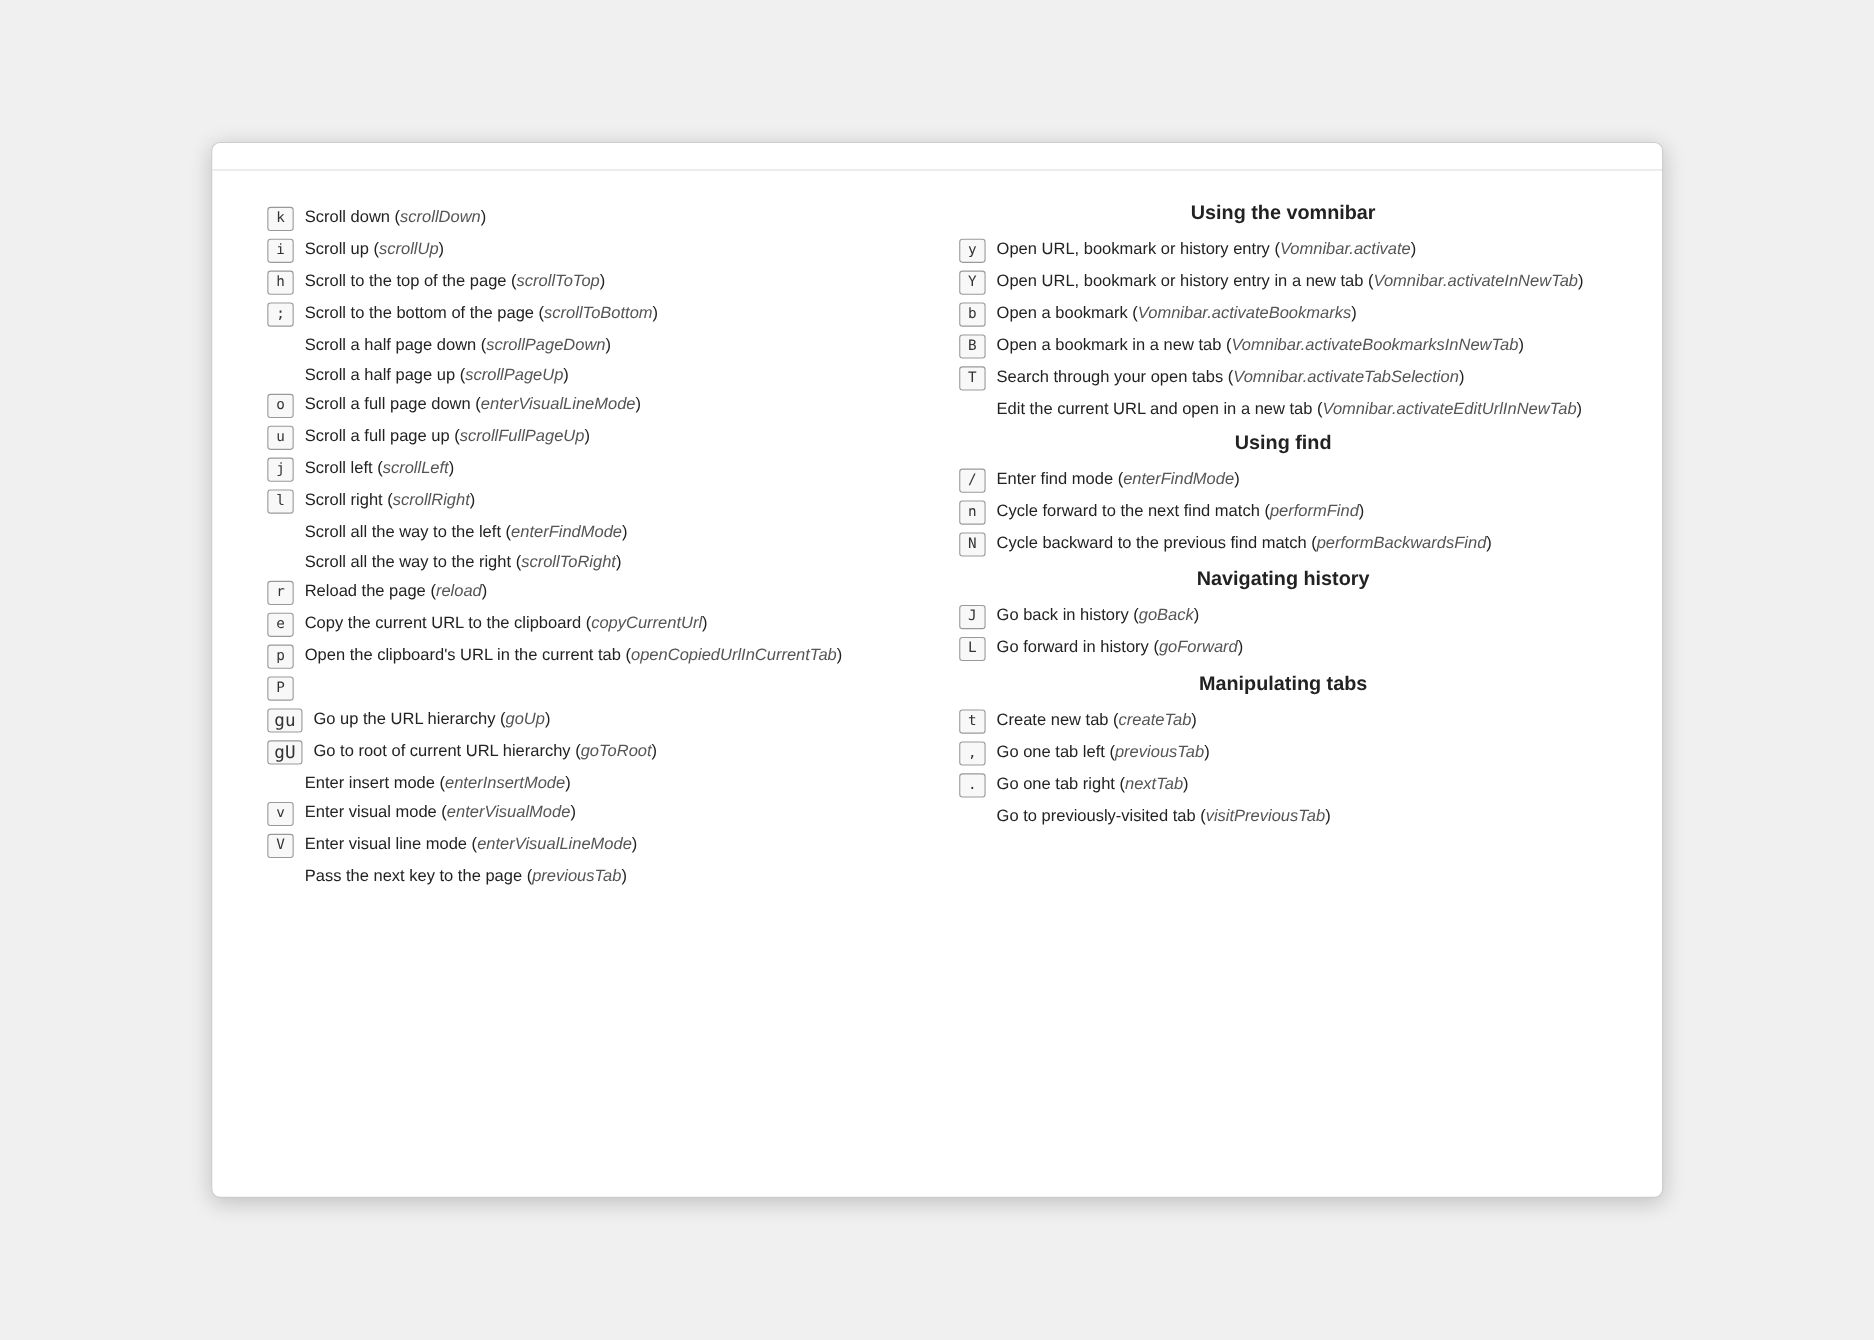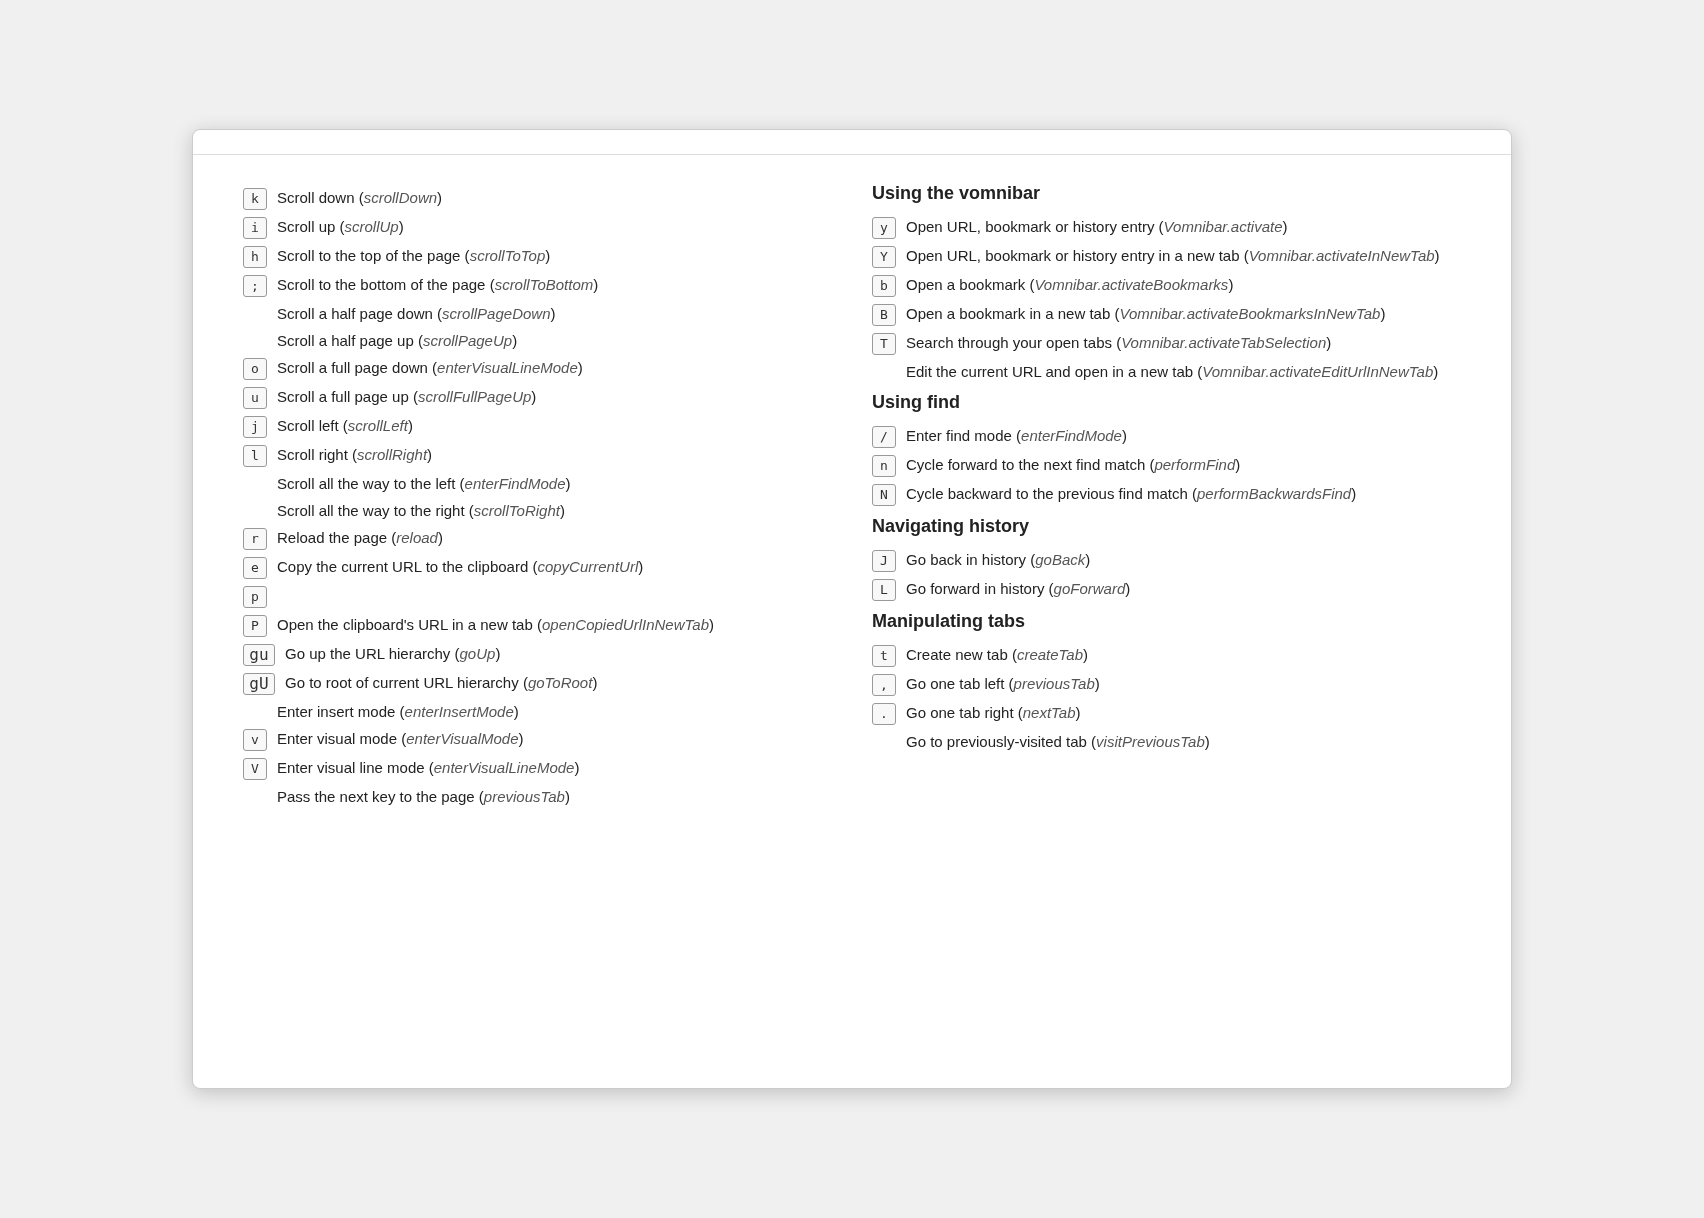--- a/index.html
+++ b/index.html
@@ -67,20 +67,21 @@
     .column + .column {
       padding-left: 20px;
       border-left: none;
     }
     .section-title {
       font-size: 18px;
       font-weight: bold;
       color: #222;
       margin-bottom: 12px;
       margin-top: 8px;
+      text-align: center;
     }
     .command-list {
       list-style: none;
       margin-bottom: 10px;
     }
     .command-item {
       display: flex;
       align-items: flex-start;
       margin-bottom: 6px;
       line-height: 1.4;
@@ -193,24 +194,24 @@
           <li class="command-item">
             <span class="key-badge">r</span>
             <span class="cmd-text">Reload the page (<em>reload</em>)</span>
           </li>
           <li class="command-item">
             <span class="key-badge">e</span>
             <span class="cmd-text">Copy the current URL to the clipboard (<em>copyCurrentUrl</em>)</span>
           </li>
           <li class="command-item">
             <span class="key-badge">p</span>
+            <span class="cmd-text">Open the clipboard's URL in the current tab (<em>openCopiedUrlInCurrentTab</em>)</span>
           </li>
           <li class="command-item">
             <span class="key-badge">P</span>
-            <span class="cmd-text">Open the clipboard's URL in a new tab (<em>openCopiedUrlInNewTab</em>)</span>
           </li>
           <li class="command-item">
             <span class="key-badge wide">gu</span>
             <span class="cmd-text">Go up the URL hierarchy (<em>goUp</em>)</span>
           </li>
           <li class="command-item">
             <span class="key-badge wide">gU</span>
             <span class="cmd-text">Go to root of current URL hierarchy (<em>goToRoot</em>)</span>
           </li>
           <li class="command-item">

